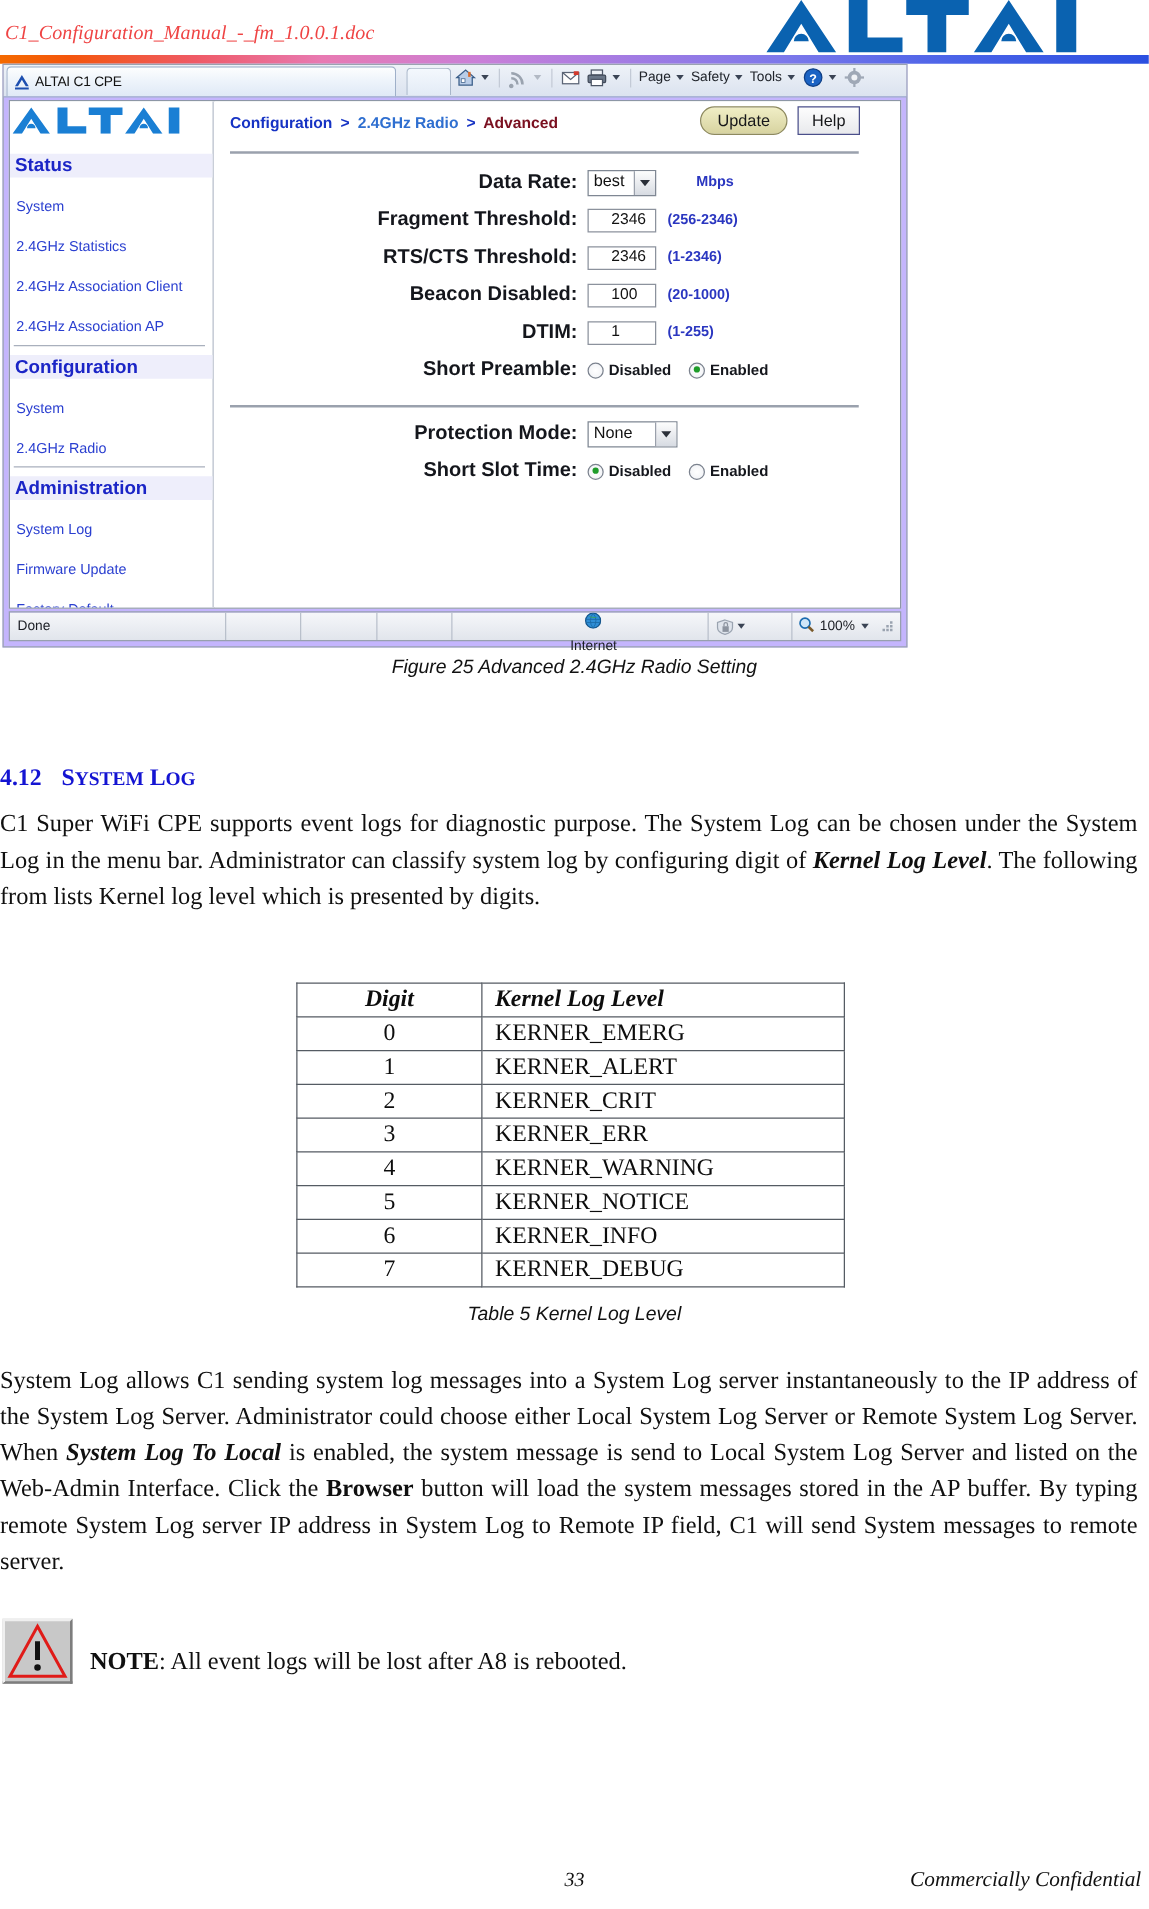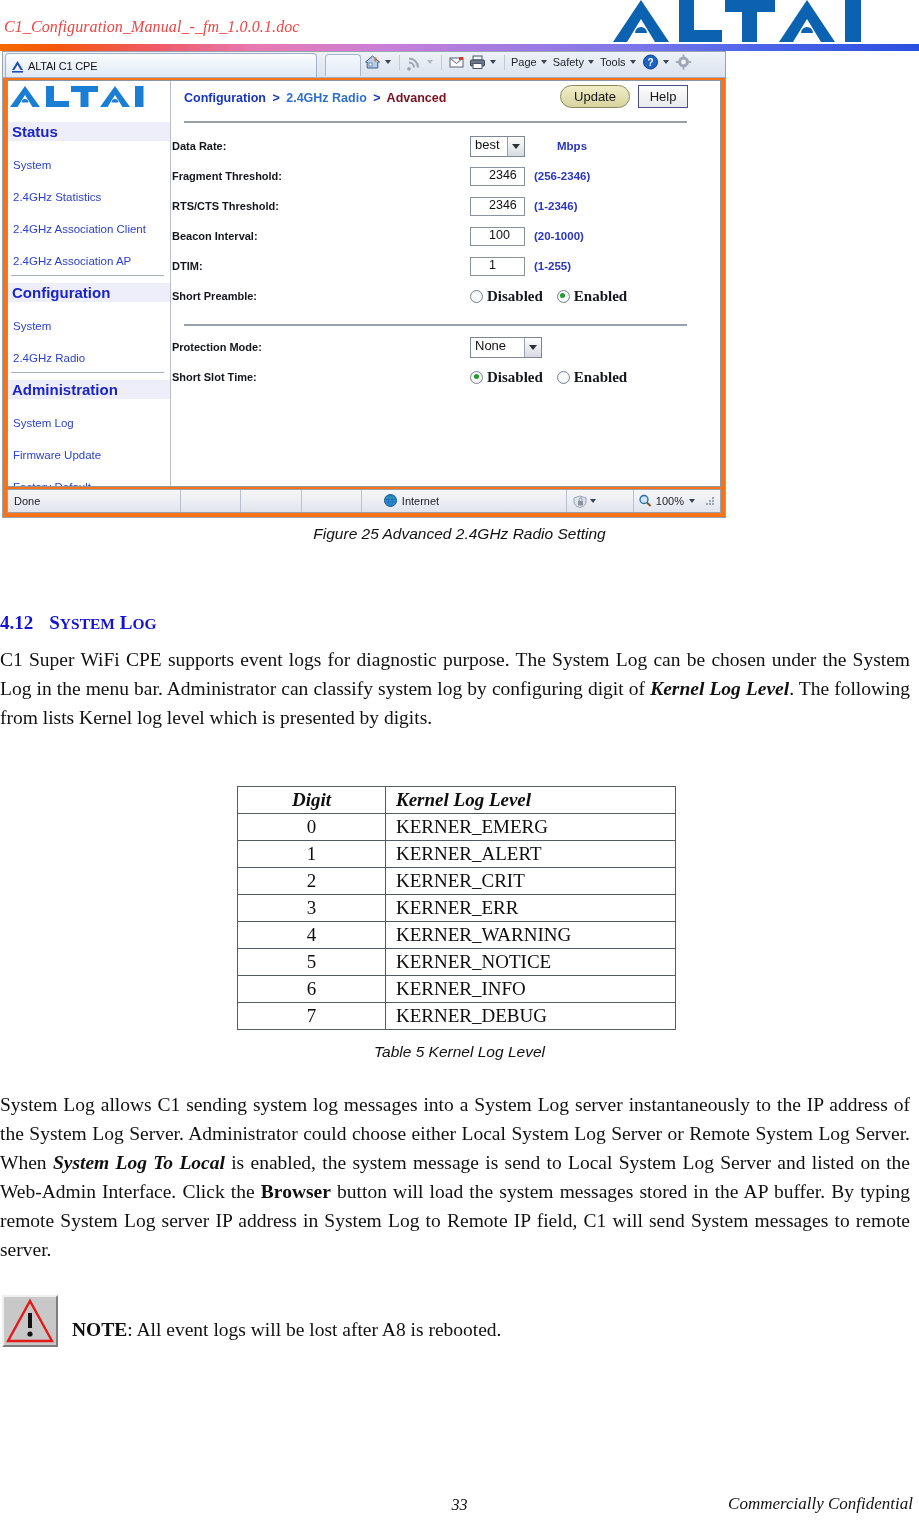--- a/index.html
+++ b/index.html
@@ -23,21 +23,21 @@
   .altai-logo svg{display:block;}
 
   .rainbow-rule{
     position:absolute;left:0;top:44px;width:919px;height:7px;
     background:linear-gradient(to right,#f46a00 0%,#f4560c 6%,#ef5a66 17%,#e87ab2 28%,#c97fd8 42%,#a27be3 55%,#7d78ea 68%,#4a63e8 83%,#2b4fe0 100%);
   }
 
   
   .browser{
     position:absolute;left:2px;top:51px;width:724px;height:467px;
-    background:#f97316;
+    background:#c4b5fd;
     border:1px solid #9aa3b0;
     box-sizing:border-box;
   }
   .browser-tabstrip{
     position:relative;height:25px;
     background:linear-gradient(to bottom,#eef2f8,#dbe3ef);
     border-bottom:1px solid #9fb0c9;
   }
   .tab{
     position:absolute;left:2px;top:1px;width:312px;height:24px;
@@ -133,23 +133,23 @@
   }
   .hrule.top{top:40px;}
   .hrule.mid{top:243px;}
 
   .form{position:absolute;left:0;top:50px;width:100%;}
   .frow{
     display:flex;align-items:center;
     height:30px;
   }
   .flabel{
-    width:290px;padding-right:8px;
+    width:290px;text-align:right;padding-right:8px;
     font-family:"Liberation Sans", sans-serif;
-    font-weight:bold;font-size:11px;color:#14161c;
+    font-weight:bold;font-size:16px;color:#14161c;
     white-space:nowrap;
   }
   .ftext{
     width:55px;height:19px;
     border:1px solid #8c929d;background:#fff;
     font-family:"Liberation Sans", sans-serif;font-size:12.5px;color:#111;
     padding:0 18px;box-sizing:border-box;
   }
   .fselect{
     height:21px;border:1px solid #7f8793;background:#fff;
@@ -182,34 +182,34 @@
   .radio{
     width:11px;height:11px;border-radius:50%;
     border:1px solid #7b828e;background:radial-gradient(#ffffff,#eef0f4);
     position:relative;flex:0 0 auto;
   }
   .radio.on::after{
     content:"";position:absolute;left:2.5px;top:2.5px;width:5px;height:5px;
     border-radius:50%;background:#1f9c2a;
   }
   .radio-lbl{
-    font-family:Liberation Serif, serif;font-weight:bold;font-size:15px;color:#14161c;text-align:right;
+    font-family:Liberation Sans, sans-serif;font-weight:bold;font-size:12px;color:#14161c;text-align:right;
   }
 
   
   .statusbar{
     position:absolute;left:4px;top:437px;width:714px;height:24px;
     background:linear-gradient(to bottom,#f6f7fa,#e1e5ec);
     border:1px solid #97a0ae;box-sizing:border-box;
     display:flex;align-items:center;
     font-family:"Liberation Sans", sans-serif;font-size:11px;color:#1a1d23;
   }
   .sb-cell{height:100%;display:flex;align-items:center;padding:0 6px;border-right:1px solid #b9c0cb;}
   .sb-grow{flex:1;border-right:1px solid #b9c0cb;height:100%;}
-  .sb-zone{display:flex;align-items:center;gap:5px;width:205px;border-right:1px solid #b9c0cb;height:100%;padding-left:22px;box-sizing:border-box;}
+  .sb-zone{display:flex;align-items:center;gap:5px;width:205px;border-right:1px solid #b9c0cb;height:100%;padding-left:22px;box-sizing:border-box;flex-direction:column;}
   .sb-zoom{display:flex;align-items:center;gap:4px;padding:0 4px;}
   .grip{width:12px;height:12px;margin-left:2px;}
 
   
   .fig-caption{
     position:absolute;left:0;top:525px;width:919px;text-align:center;
     font-family:"Liberation Sans", sans-serif;font-style:italic;font-size:15.5px;color:#111;
   }
   .sec-head{
     position:absolute;left:0;top:612px;
@@ -448,21 +448,21 @@
           <div class="fhint">(256-2346)</div>
         </div>
 
         <div class="frow">
           <div class="flabel">RTS/CTS Threshold:</div>
           <div class="ftext">2346</div>
           <div class="fhint">(1-2346)</div>
         </div>
 
         <div class="frow">
-          <div class="flabel">Beacon Interval:</div>
+          <div class="flabel">Beacon Disabled:</div>
           <div class="ftext">100</div>
           <div class="fhint">(20-1000)</div>
         </div>
 
         <div class="frow">
           <div class="flabel">DTIM:</div>
           <div class="ftext">1</div>
           <div class="fhint">(1-255)</div>
         </div>
 

